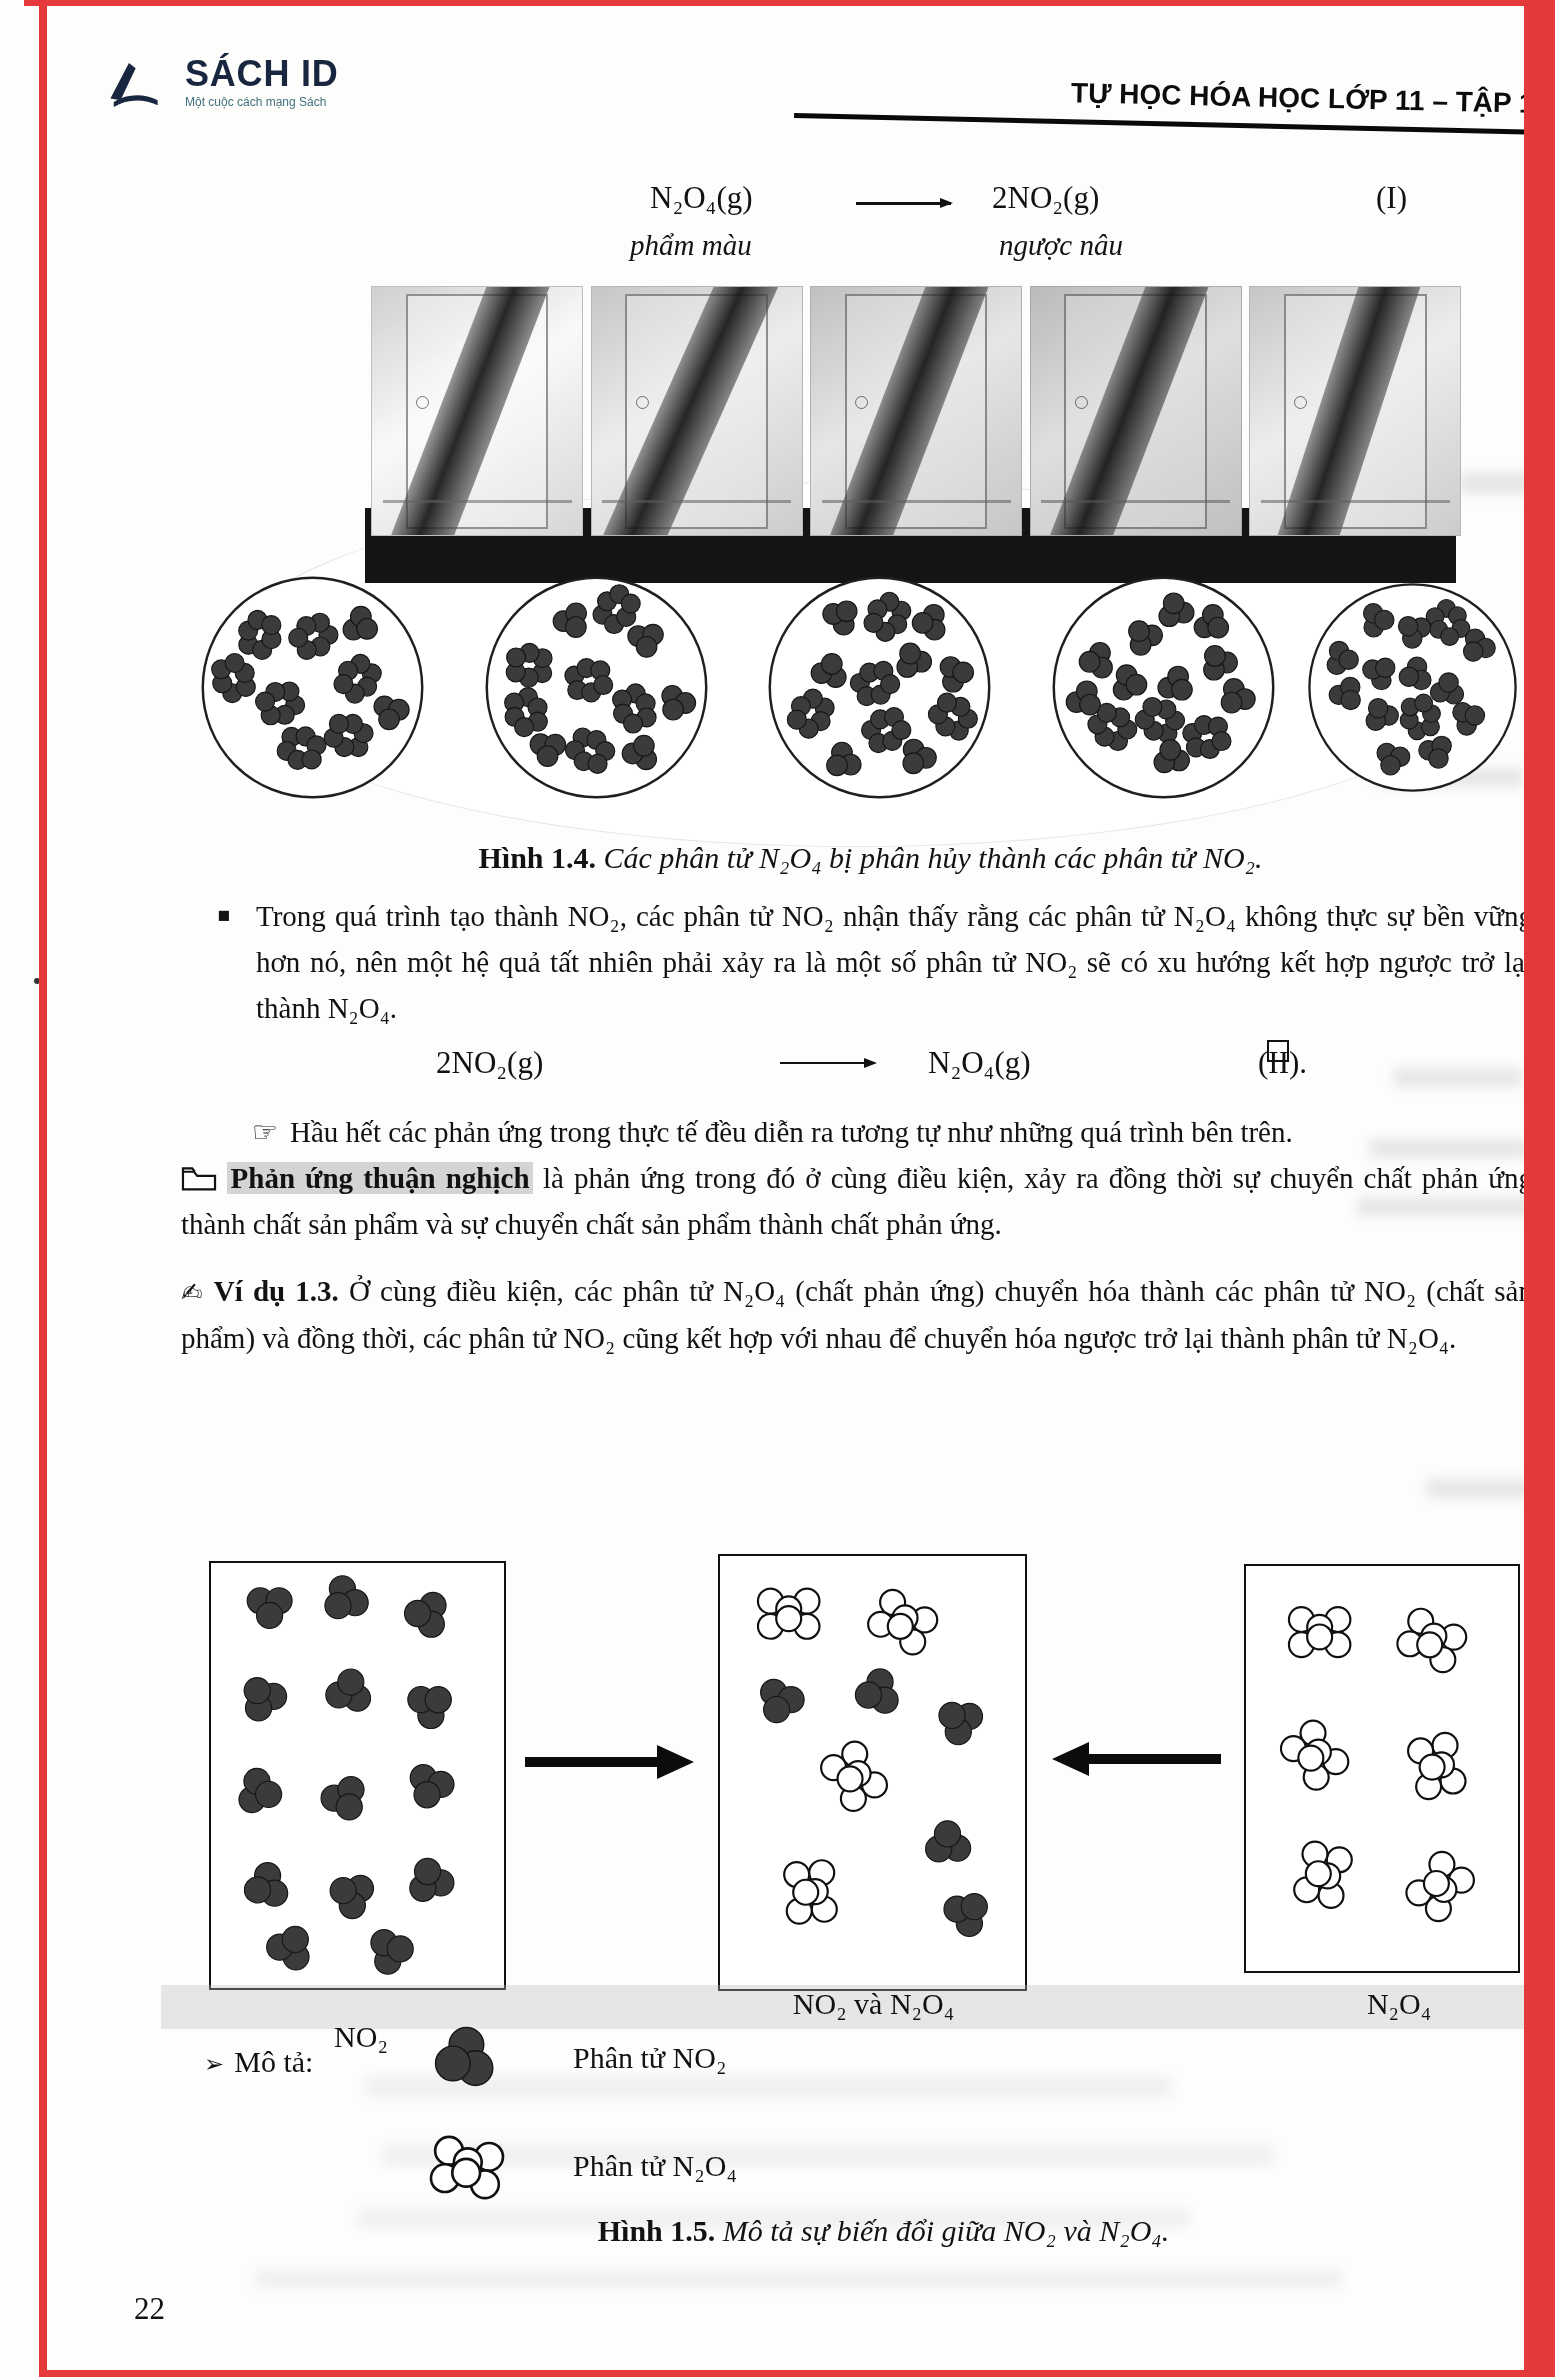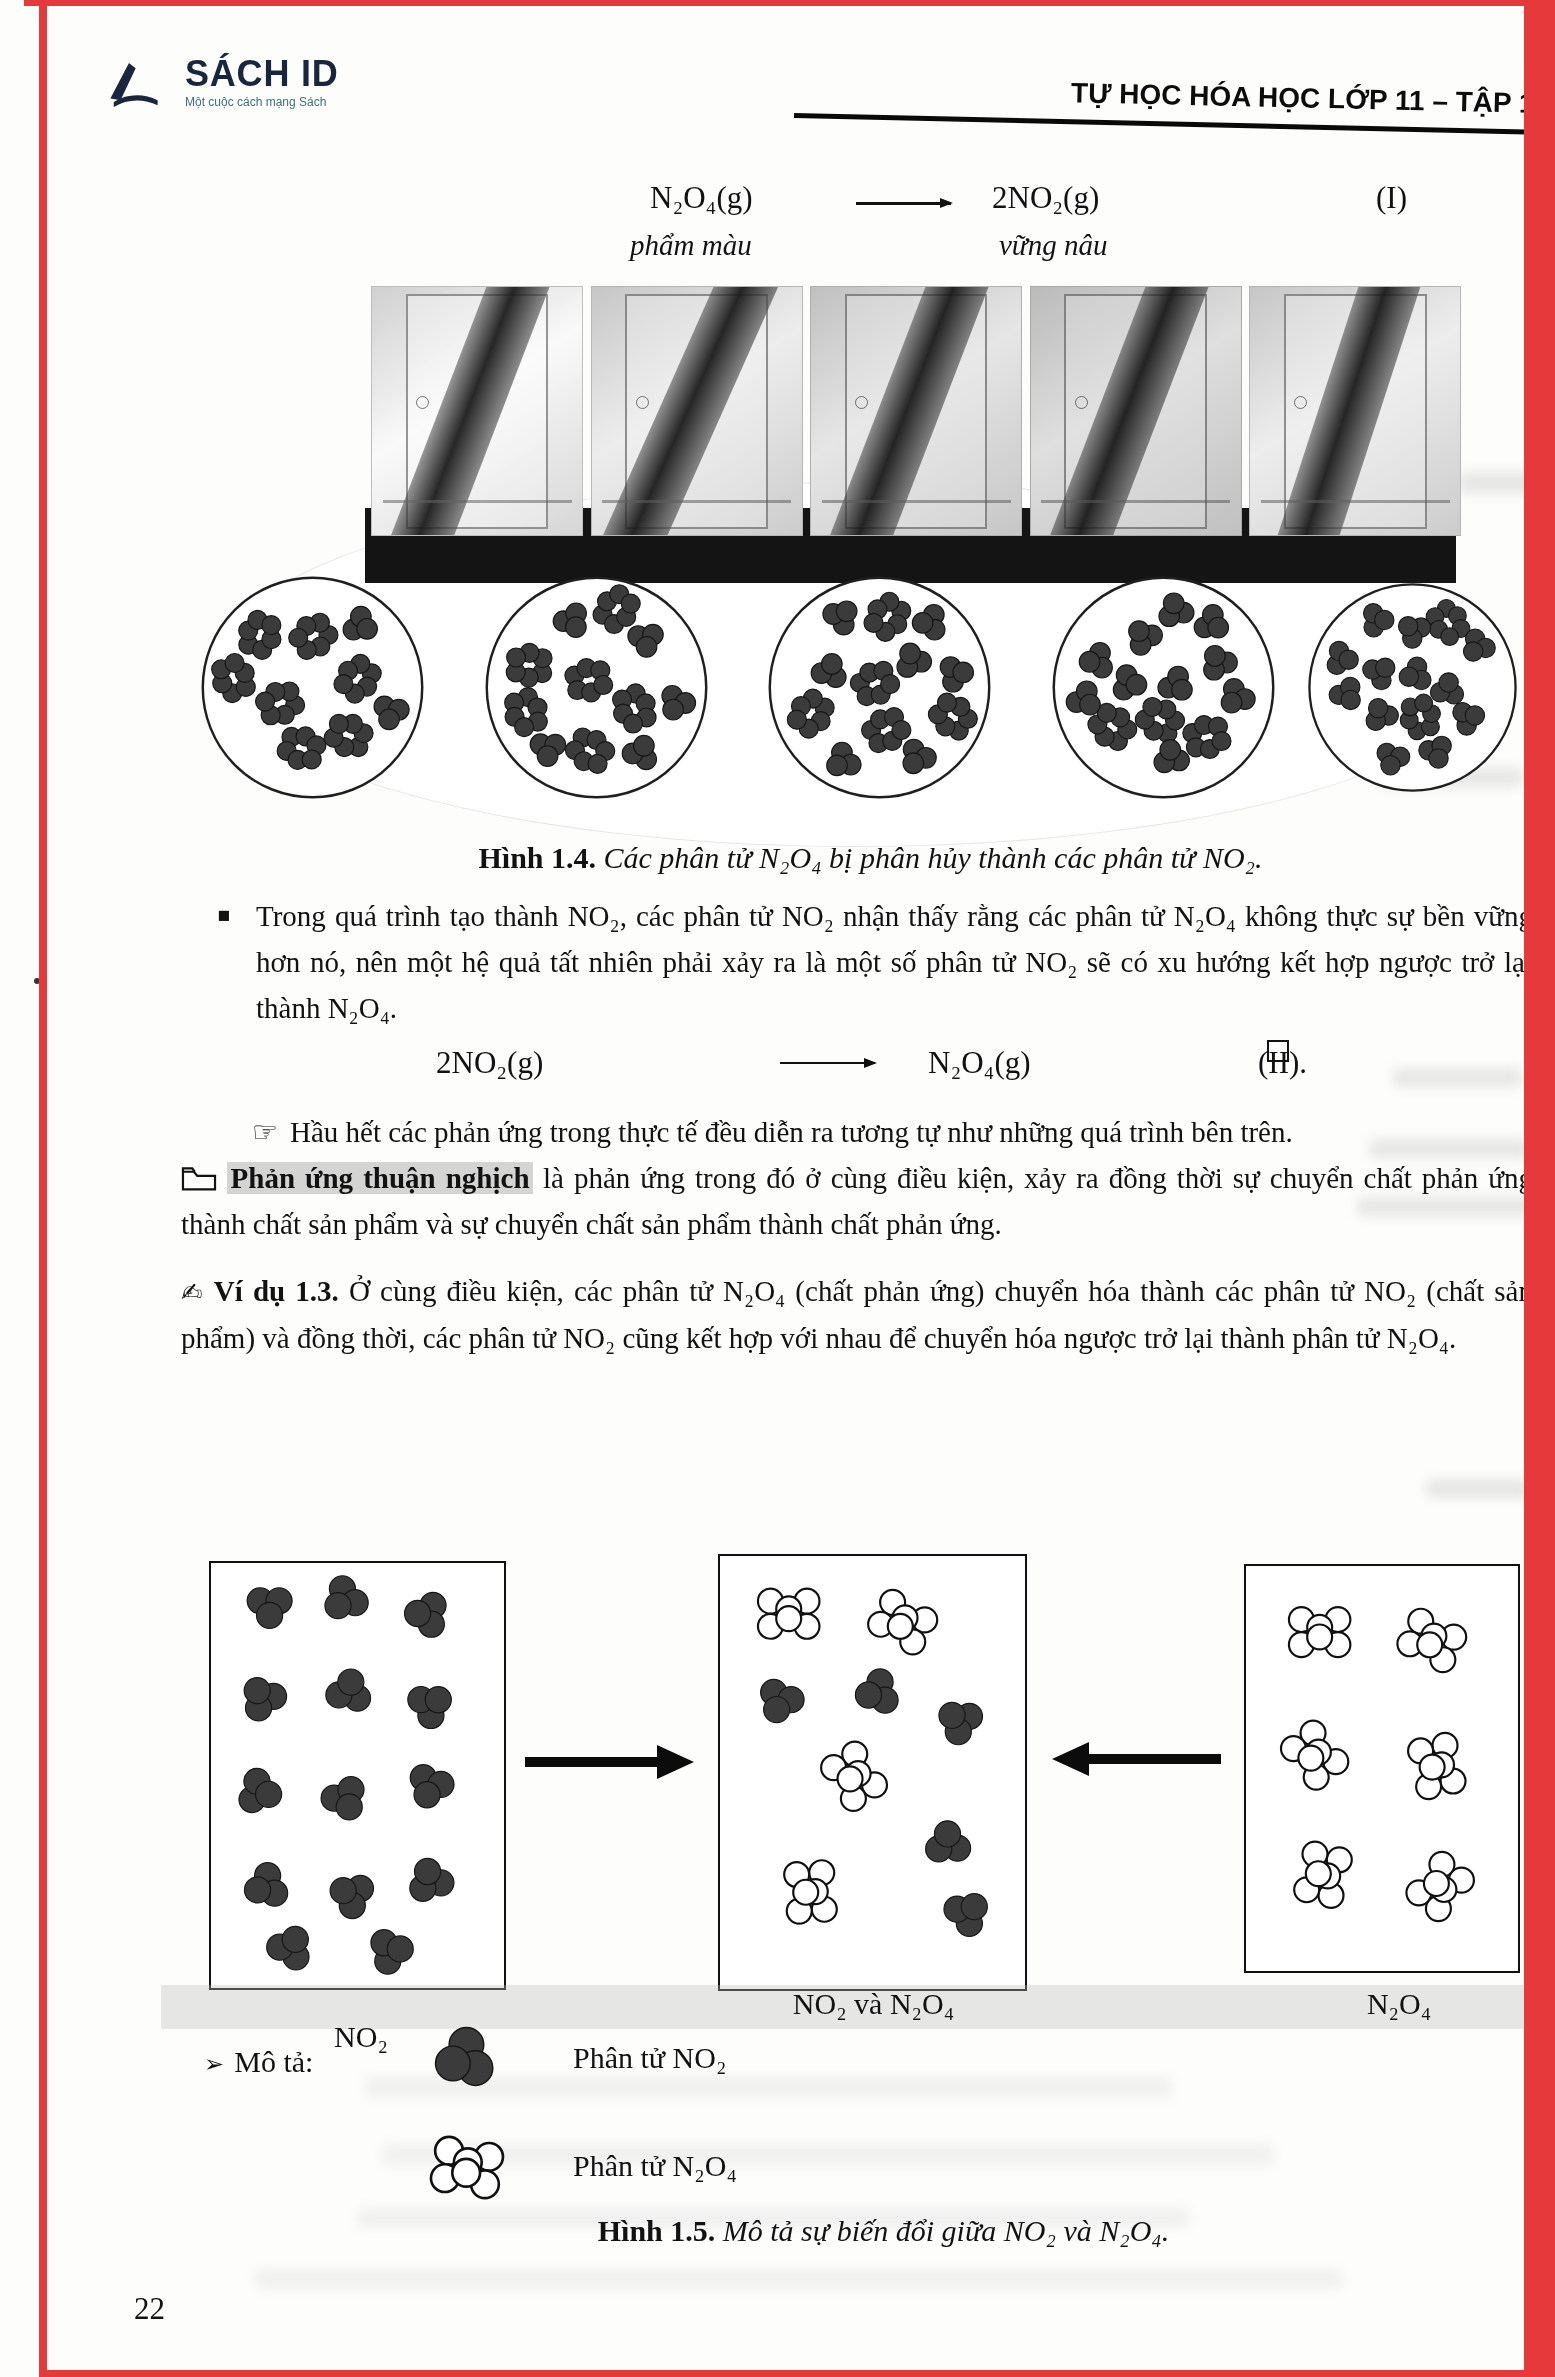--- a/index.html
+++ b/index.html
@@ -123,21 +123,21 @@
     <div class="book-title">TỰ HỌC HÓA HỌC LỚP 11 – TẬP 1</div>
     <div class="title-rule"></div>
   </div>
 
   <div class="eq1">
     <span style="left:650px;top:0;">N₂O₄(g)</span>
     <span class="eq-arrow" style="left:856px;top:22px;"></span>
     <span style="left:992px;top:0;">2NO₂(g)</span>
     <span style="left:1376px;top:0;">(I)</span>
     <span class="eq-note" style="left:630px;top:49px;">phẩm màu</span>
-    <span class="eq-note" style="left:999px;top:49px;">vững nâu</span>
+    <span class="eq-note" style="left:999px;top:49px;">ngược nâu</span>
   </div>
 
   <div class="big-ellipse"></div>
   <div class="band"></div>
   <div class="photo-strip">
     <div class="photo">
         <div class="cuvette"></div>
         <div class="diag"></div>
         <div class="marker"></div>
       </div>

